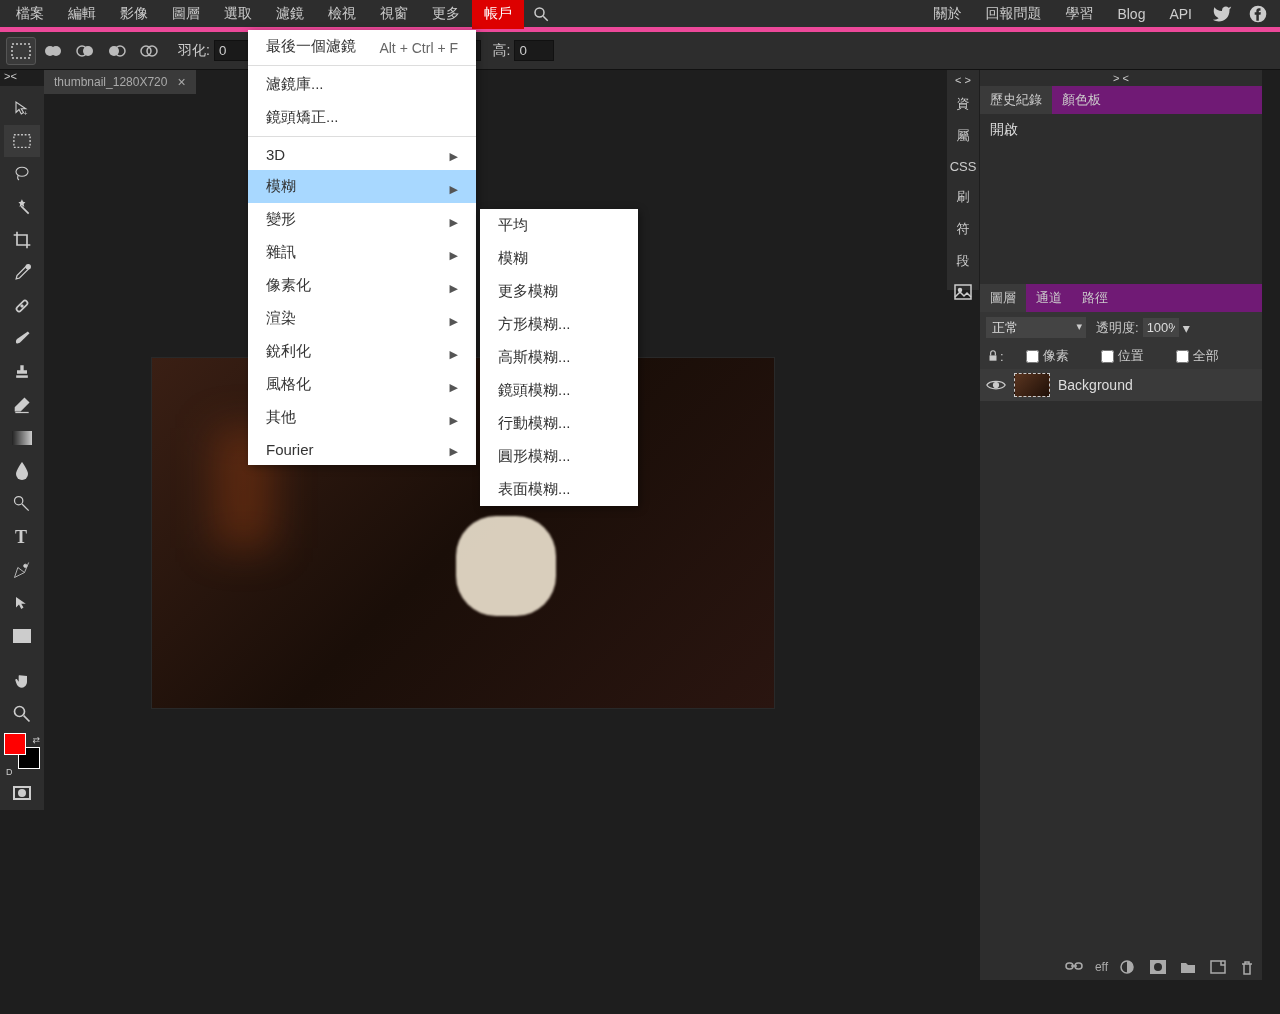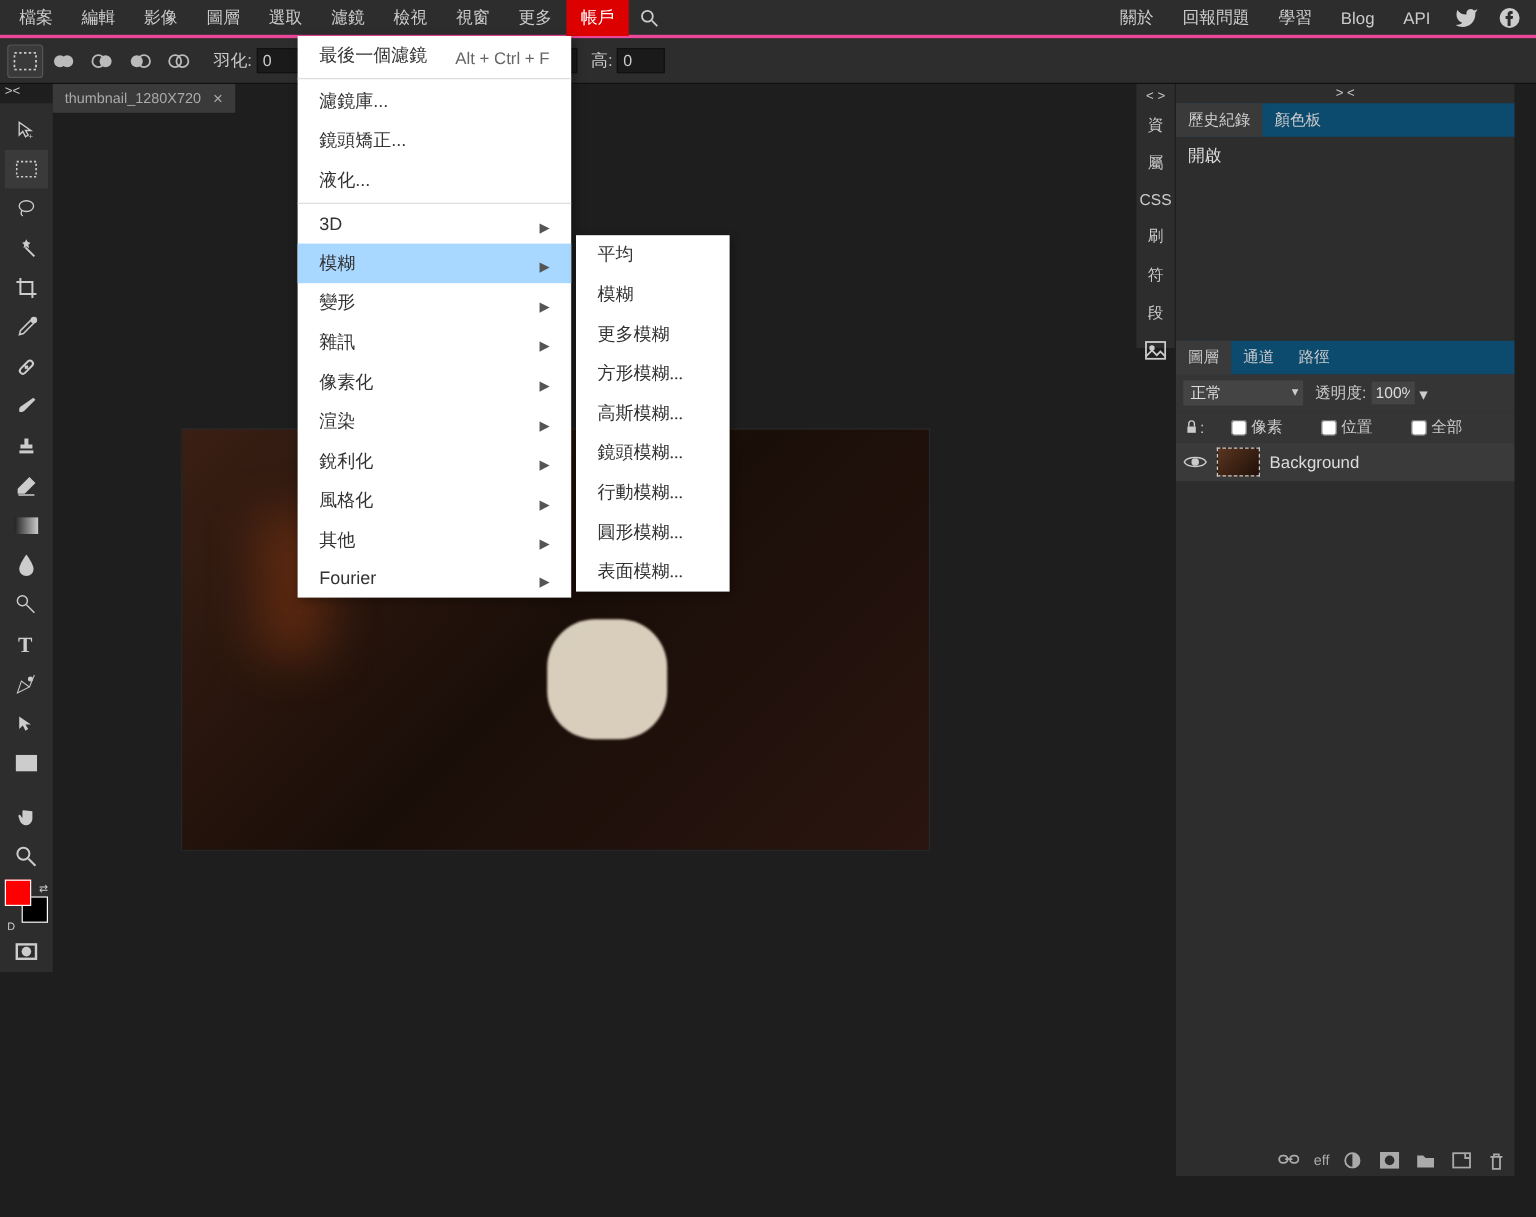--- a/index.html
+++ b/index.html
@@ -1,19 +1,19 @@
 <!DOCTYPE html>
 <html><head>
 <meta charset="utf-8">
 <style>
 * { margin: 0; padding: 0; box-sizing: border-box; user-select: none; }
 body { width: 1280px; height: 1014px; background: #1e1e1e; font-family: Arial, sans-serif; font-size: 14px; color: #ddd; overflow: hidden; position: relative; }
 
 
-.menubar { height: 32px; background: #2d2d2d; display: flex; align-items: center; padding: 0 4px; justify-content: space-between; border-bottom: 3px solid #ec4899; }
+.menubar { height: 32px; background: #2d2d2d; display: flex; align-items: center; padding: 0 4px; justify-content: space-between; border-bottom: 5px solid #ec4899; }
 .menubar-left, .menubar-right { display: flex; align-items: center; }
 .menu-item { padding: 6px 12px; cursor: pointer; color: #ccc; }
 .menu-item.active { background: #d00; color: #fff; }
 .menu-icon { padding: 4px 8px; cursor: pointer; }
 
 
 .optbar { height: 38px; background: #2d2d2d; display: flex; align-items: center; padding: 0 6px; border-bottom: 1px solid #111; }
 .opt-icon { width: 30px; height: 28px; display: flex; align-items: center; justify-content: center; margin-right: 2px; cursor: pointer; }
 .opt-icon.active { background: #3a3a3a; border: 1px solid #555; border-radius: 3px; }
 .opt-label { margin-left: 12px; color: #ccc; }
@@ -44,21 +44,21 @@
 .canvas::after { content:''; position:absolute; right:35%; top:45%; width:100px; height:100px; background:rgba(250,240,220,0.85); border-radius:40%; filter:blur(1px); }
 
 
 .rstrip { position: absolute; top: 70px; right: 301px; width: 32px; background: #2d2d2d; height: 220px; display: flex; flex-direction: column; align-items: center; padding-top: 2px; }
 .rstrip-arrow { font-size:11px; color:#ccc; padding:2px; }
 .rstrip-item { padding: 7px 2px; color: #ccc; font-size: 13px; cursor: pointer; text-align:center; }
 
 
 .rpanel { position: absolute; top: 70px; right: 18px; width: 282px; background: #2d2d2d; height: 910px; }
 .panel-arrows { text-align:center; font-size:11px; color:#ccc; padding:2px; }
-.panel-tabs { display: flex; background: #0c4a6e; }
+.panel-tabs { display: flex; background: #701a75; }
 .panel-tab { padding: 5px 10px; font-size: 13px; cursor: pointer; color: #ccc; }
 .panel-tab.active { background: #3a3a3a; }
 .history-list { padding: 4px 8px; font-size: 14px; color: #ddd; }
 .history-item { padding: 3px 2px; }
 .layers-bar { display: flex; align-items: center; padding: 5px 6px; background:#353535; }
 .blend { background: #444; border: none; color: #ddd; padding: 3px 18px 3px 6px; font-size:13px; appearance:none; width:100px; }
 .blend-wrap { position:relative; }
 .blend-wrap::after { content:'▾'; position:absolute; right:4px; top:3px; color:#ccc; font-size:11px; pointer-events:none; }
 .opacity-label { margin-left: 10px; font-size: 13px; color:#ccc; }
 .opacity-val { background: #444; border:none; color:#ddd; padding:2px 4px; width:36px; margin-left:4px; font-size:13px; }
@@ -73,21 +73,21 @@
 .lf-icon { width:18px; height:16px; cursor:pointer; }
 
 
 .dropdown { position: absolute; background: #fff; color: #333; box-shadow: 2px 2px 8px rgba(0,0,0,0.4); font-size: 15px; z-index: 100; }
 .dd-item { padding: 7px 18px; cursor: pointer; display: flex; justify-content: space-between; align-items: flex-end; min-width: 200px; }
 .dd-item.hl { background: #a8d8ff; }
 .dd-sep { height: 1px; background: #ddd; margin: 2px 0; }
 .dd-arrow { color: #555; font-size: 11px; margin-left: 20px; }
 .dd-short { color: #666; font-size: 14px; }
 .dropdown1 { top: 30px; left: 248px; width: 228px; }
-.dropdown2 { top: 196px; left: 480px; width: 128px; font-family: Liberation Serif, serif; }
+.dropdown2 { top: 209px; left: 480px; width: 158px; }
 .dropdown2 .dd-item { min-width: 120px; }
 
 svg { display: block; }
 </style>
 </head>
 <body>
 
 <div class="menubar">
   <div class="menubar-left">
     <div class="menu-item">檔案</div>
@@ -418,23 +418,20 @@
     <span>最後一個濾鏡</span>
     <span class="dd-short">Alt + Ctrl + F</span>
   </div>
   <div class="dd-sep"></div>
   <div class="dd-item">
       <span>濾鏡庫...</span>
     </div>
   <div class="dd-item">
       <span>鏡頭矯正...</span>
     </div>
-  <div class="dd-item">
-      <span>液化...</span>
-    </div>
   <div class="dd-sep"></div>
   <div class="dd-item">
       <span>3D</span>
       <span class="dd-arrow">▶</span>
     </div>
   <div class="dd-item hl">
       <span>模糊</span>
       <span class="dd-arrow">▶</span>
     </div>
   <div class="dd-item">

